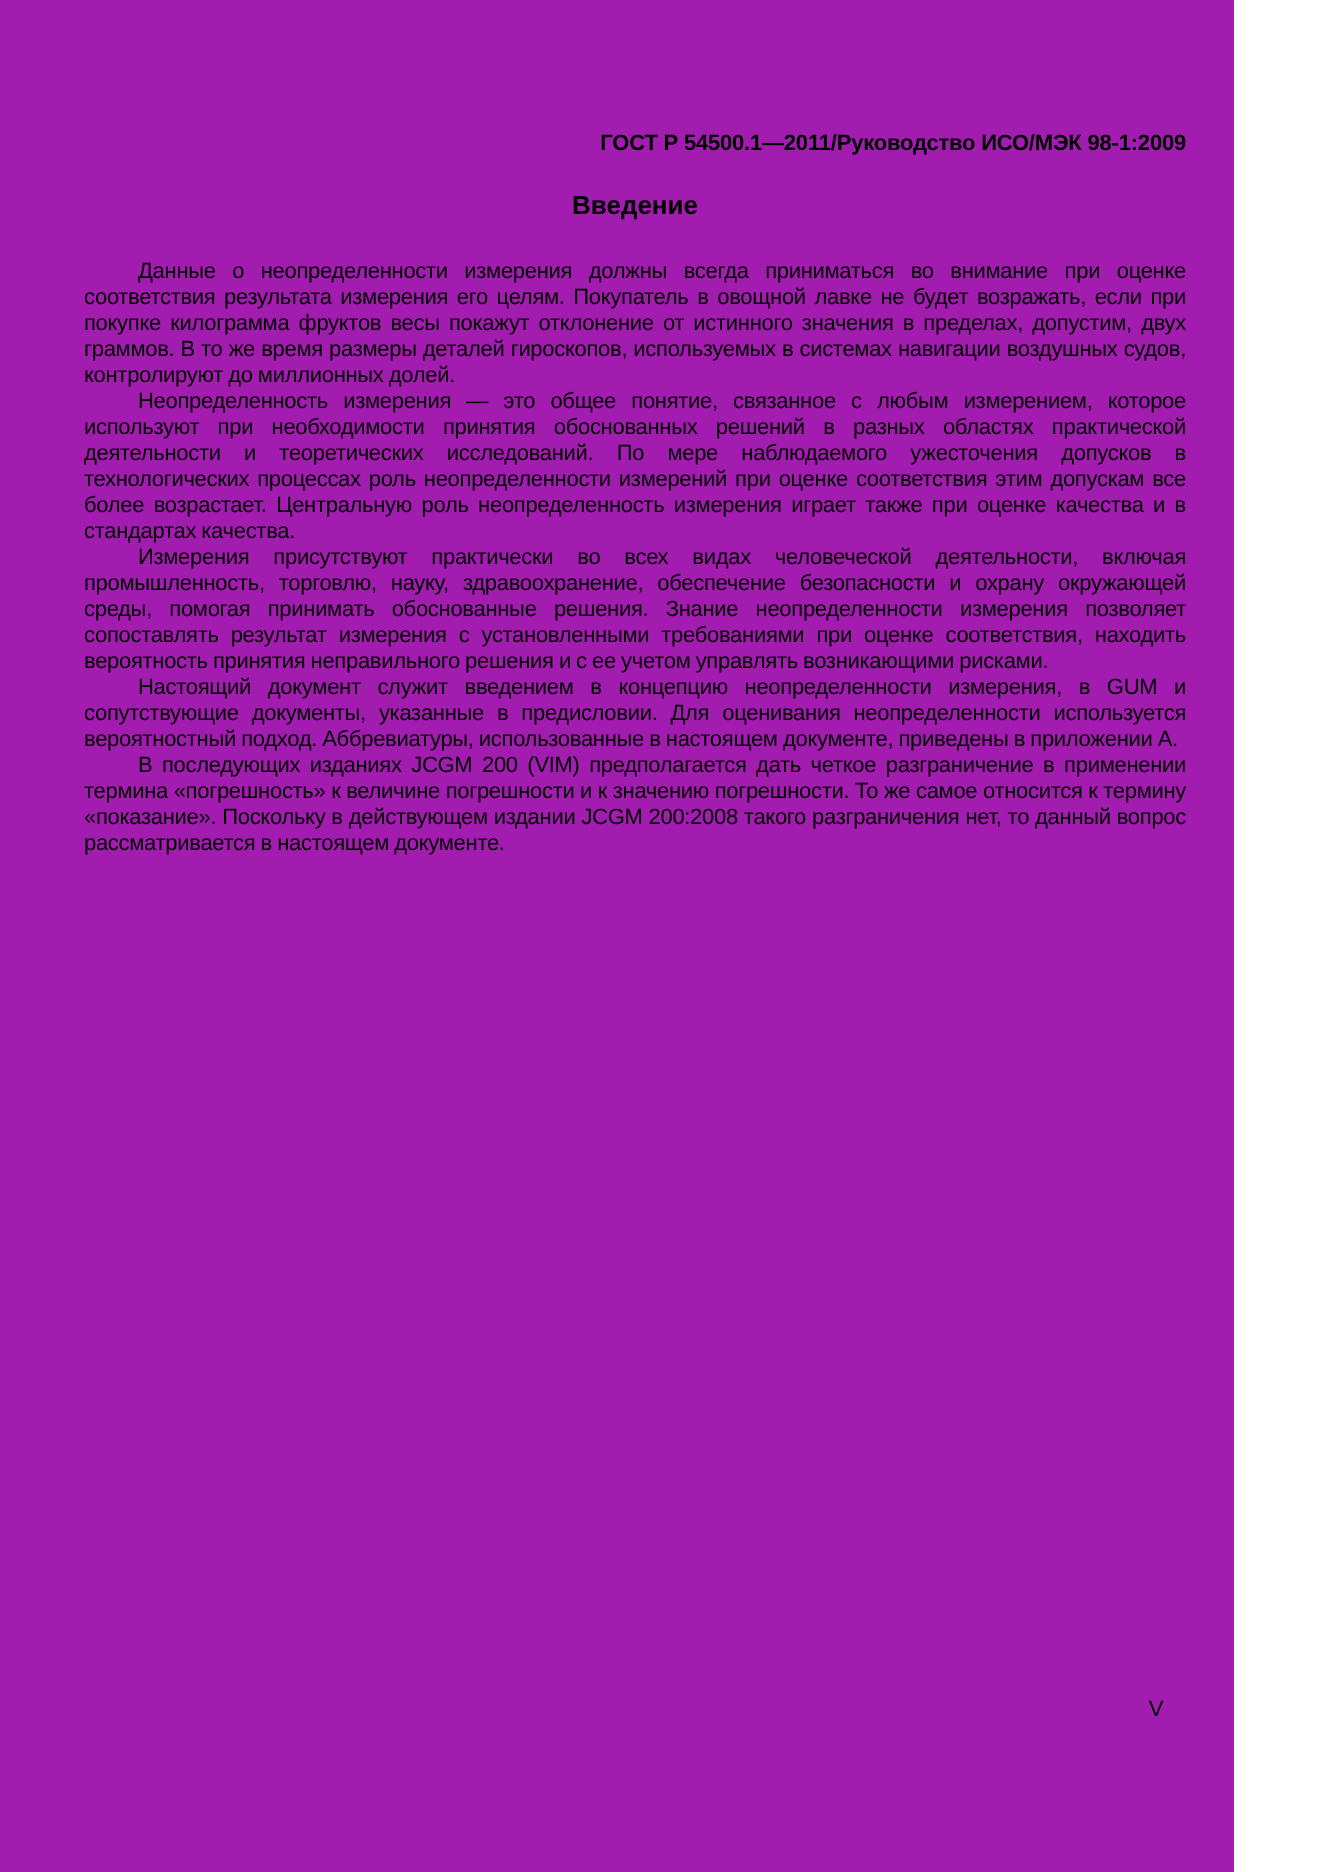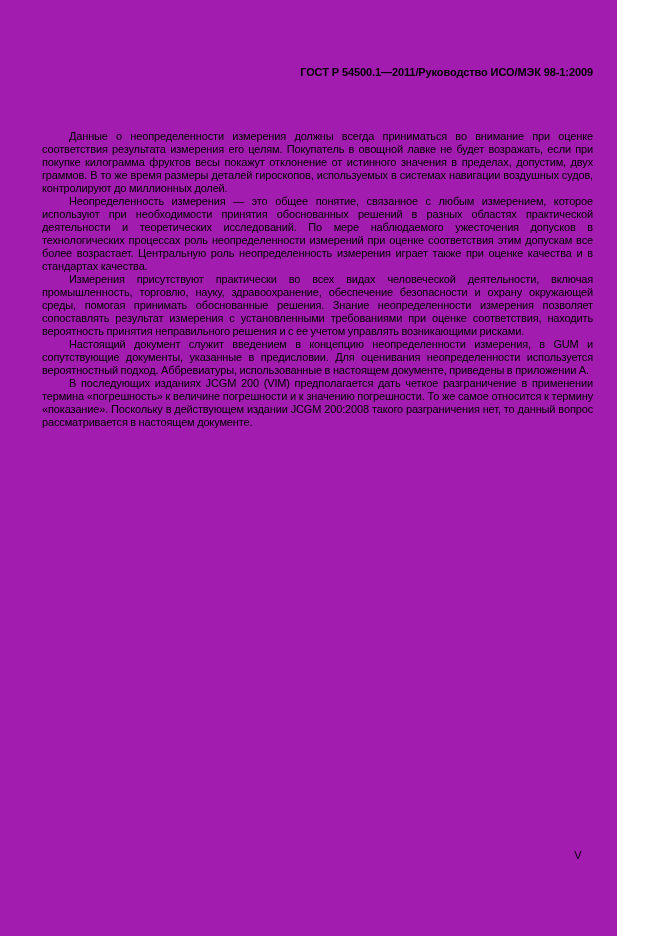--- a/index.html
+++ b/index.html
@@ -61,20 +61,21 @@
     font-size: 11px;
   }
 </style>
 </head>
 <body>
 
 <div class="page">
 
   <div class="doc-header">ГОСТ Р 54500.1—2011/Руководство ИСО/МЭК 98-1:2009</div>
 
+  <h1 class="doc-title">Введение</h1>
 
   <div class="doc-body">
     <p>Данные о неопределенности измерения должны всегда приниматься во внимание при оценке соответствия результата измерения его целям. Покупатель в овощной лавке не будет возражать, если при покупке килограмма фруктов весы покажут отклонение от истинного значения в пределах, допустим, двух граммов. В то же время размеры деталей гироскопов, используемых в системах навигации воздушных судов, контролируют до миллионных долей.</p>
     <p>Неопределенность измерения — это общее понятие, связанное с любым измерением, которое используют при необходимости принятия обоснованных решений в разных областях практической деятельности и теоретических исследований. По мере наблюдаемого ужесточения допусков в технологических процессах роль неопределенности измерений при оценке соответствия этим допускам все более возрастает. Центральную роль неопределенность измерения играет также при оценке качества и в стандартах качества.</p>
     <p>Измерения присутствуют практически во всех видах человеческой деятельности, включая промышленность, торговлю, науку, здравоохранение, обеспечение безопасности и охрану окружающей среды, помогая принимать обоснованные решения. Знание неопределенности измерения позволяет сопоставлять результат измерения с установленными требованиями при оценке соответствия, находить вероятность принятия неправильного решения и с ее учетом управлять возникающими рисками.</p>
     <p>Настоящий документ служит введением в концепцию неопределенности измерения, в GUM и сопутствующие документы, указанные в предисловии. Для оценивания неопределенности используется вероятностный подход. Аббревиатуры, использованные в настоящем документе, приведены в приложении А.</p>
     <p>В последующих изданиях JCGM 200 (VIM) предполагается дать четкое разграничение в применении термина «погрешность» к величине погрешности и к значению погрешности. То же самое относится к термину «показание». Поскольку в действующем издании JCGM 200:2008 такого разграничения нет, то данный вопрос рассматривается в настоящем документе.</p>
   </div>
 
   <div class="page-number">V</div>

